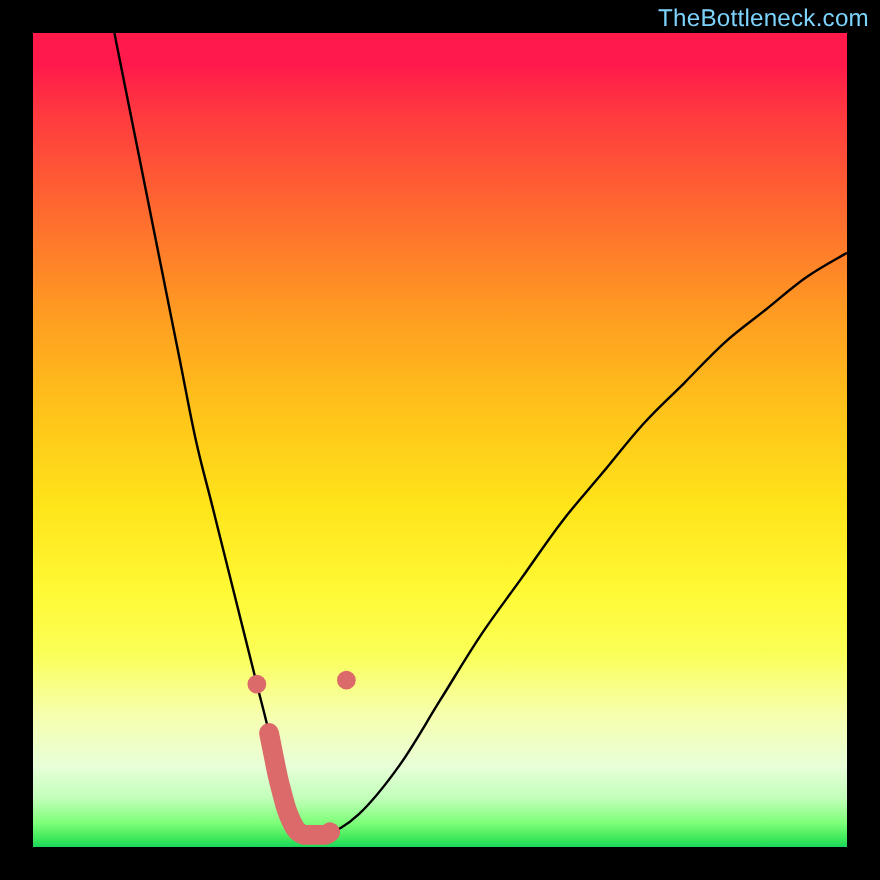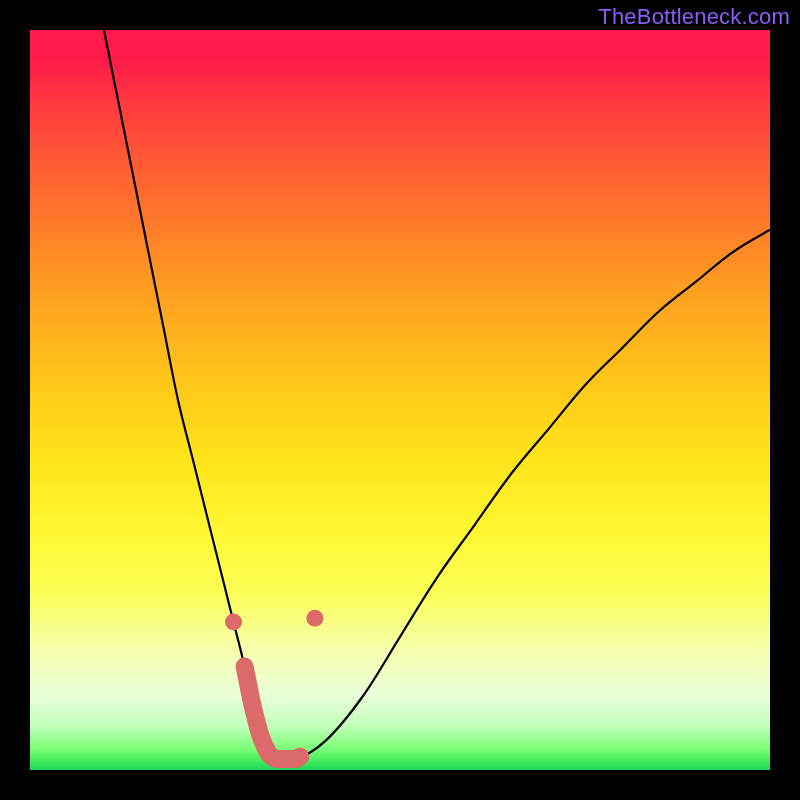--- a/index.html
+++ b/index.html
@@ -38,21 +38,21 @@
       #c2ffba 94%,
       #7fff7a 97%,
       #3ee85a 99%,
       #1ad65a 100%
     );
   }
   .watermark {
     position: absolute;
     top: 4px;
     right: 10px;
-    color: #8b5cf6;
+    color: #7dd3fc;
     font-size: 22px;
     font-weight: 400;
     letter-spacing: 0.2px;
     user-select: none;
   }
   svg.curve {
     position: absolute;
     top: 0; left: 0;
     width: 740px; height: 740px;
   }

